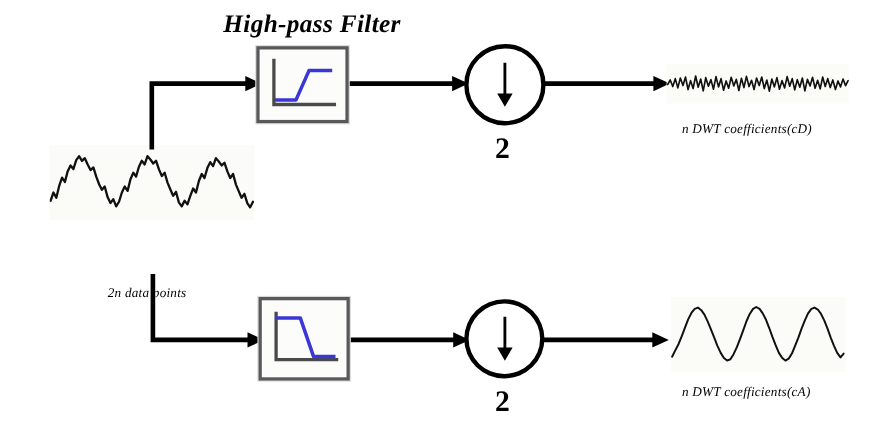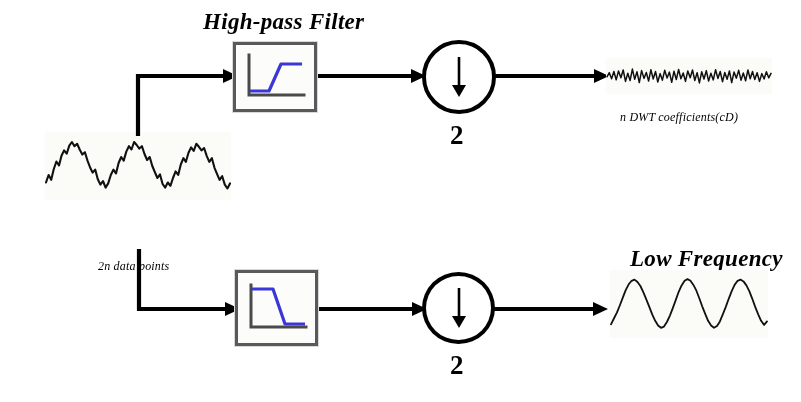--- a/index.html
+++ b/index.html
@@ -168,22 +168,22 @@
 
 
   <div class="signal" style="left:606px; top:58px; width:166px; height:36px;">
     <svg width="166" height="36" viewBox="0 0 166 36" aria-hidden="true">
       <polyline id="plot-high" fill="none" stroke="#111111" stroke-width="1.5" stroke-linejoin="round" stroke-linecap="round" points="1.0,18.8 3.3,14.7 5.6,20.7 7.9,13.5 10.2,21.9 12.5,12.9 14.9,19.8 17.2,12.0 19.5,23.4 21.8,15.3 24.1,22.5 26.4,11.1 28.7,21.3 31.0,13.8 33.3,24.6 35.6,12.6 38.0,20.4 40.3,14.4 42.6,23.1 44.9,11.7 47.2,21.0 49.5,13.5 51.8,24.0 54.1,15.6 56.4,22.2 58.7,12.3 61.1,20.1 63.4,14.1 65.7,24.3 68.0,13.2 70.3,21.6 72.6,11.4 74.9,20.7 77.2,15.0 79.5,23.4 81.8,12.9 84.2,19.8 86.5,12.0 88.8,22.5 91.1,14.7 93.4,24.9 95.7,13.8 98.0,21.0 100.3,12.6 102.6,23.1 104.9,15.3 107.3,21.9 109.6,11.7 111.9,20.4 114.2,13.5 116.5,23.7 118.8,14.4 121.1,21.3 123.4,12.9 125.7,24.6 128.0,14.1 130.4,20.1 132.7,12.3 135.0,22.2 137.3,15.0 139.6,22.8 141.9,12.0 144.2,20.7 146.5,13.5 148.8,21.6 151.1,14.7 153.5,23.4 155.8,15.6 158.1,21.0 160.4,13.8 162.7,19.8 165.0,15.3"></polyline>
     </svg>
   </div>
 
   <div class="lbl lbl-caption" style="left:620px; top:111px;">n DWT coefficients(cD)</div>
 
-  <div class="lbl lbl-title" style="left:630px; top:247px;">Low Frequency</div>
 
   <div class="signal" style="left:610px; top:270px; width:158px; height:68px;">
     <svg width="158" height="68" viewBox="0 0 158 68" aria-hidden="true">
       <polyline id="plot-low" fill="none" stroke="#111111" stroke-width="1.8" stroke-linejoin="round" stroke-linecap="round" points="1.0,54.3 3.9,48.5 6.9,42.7 9.8,35.5 12.8,27.6 15.7,20.1 18.7,14.3 21.6,10.8 24.5,9.6 27.5,12.0 30.4,16.0 33.4,22.4 36.3,29.4 39.3,36.9 42.2,44.4 45.2,50.8 48.1,55.5 51.0,57.8 54.0,56.6 56.9,52.0 59.9,45.6 62.8,38.1 65.8,29.9 68.7,21.8 71.6,15.4 74.6,10.8 77.5,9.1 80.5,10.8 83.4,14.9 86.4,20.7 89.3,28.2 92.2,36.3 95.2,43.9 98.1,50.8 101.1,55.5 104.0,57.8 107.0,56.0 109.9,51.4 112.8,44.4 115.8,36.9 118.7,28.8 121.7,21.2 124.6,14.9 127.6,10.8 130.5,9.6 133.5,11.4 136.4,15.4 139.3,21.2 142.3,28.8 145.2,36.9 148.2,44.4 151.1,50.8 154.1,54.9 157.0,51.4"></polyline>
     </svg>
   </div>
 
+  <div class="lbl lbl-caption" style="left:620px; top:350px;">n DWT coefficients(cA)</div>
 
 </div>
 
 </body></html>

